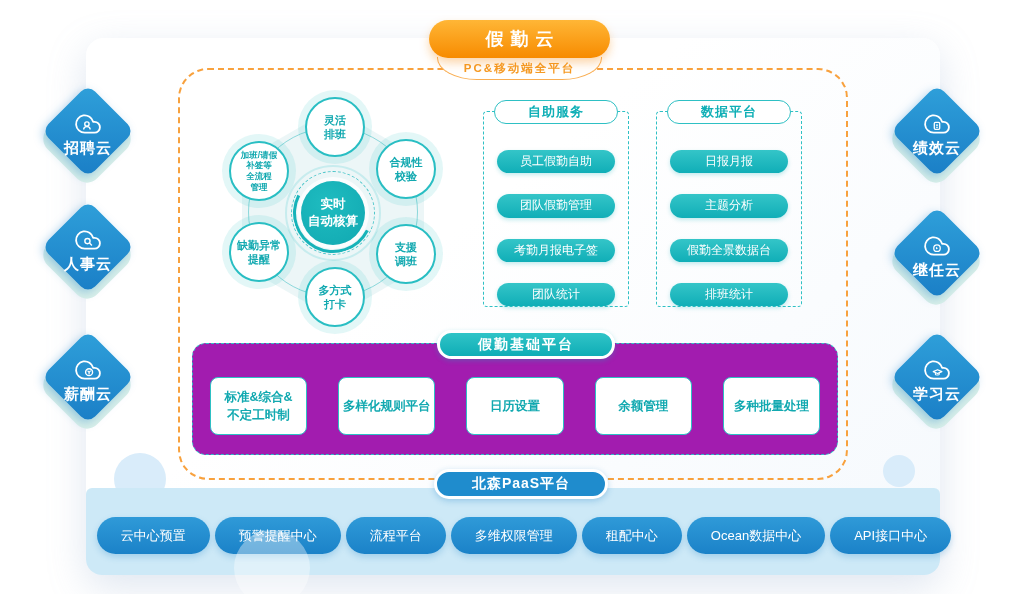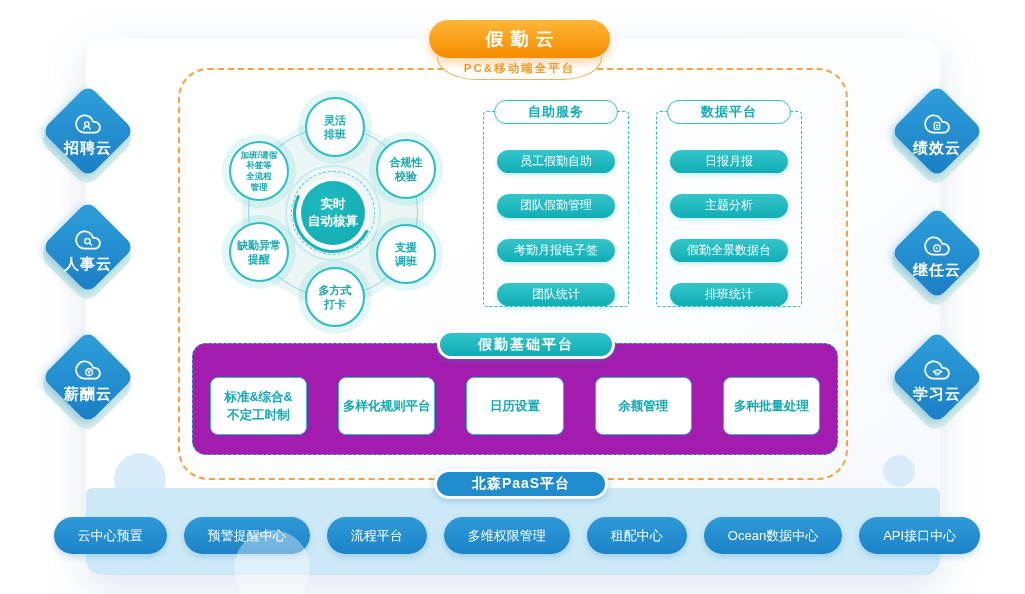--- a/index.html
+++ b/index.html
@@ -14,22 +14,22 @@
 
   
   .deco { position:absolute; border-radius:50%; background:#d9ecfa; }
   .deco-a { left:114px; top:453px; width:52px; height:52px; z-index:2; }
   .deco-b { left:234px; top:530px; width:76px; height:76px; background:rgba(255,255,255,.38); z-index:4; }
   .deco-c { left:883px; top:455px; width:32px; height:32px; z-index:2; }
 
   
   .paas-band { position:absolute; left:86px; top:488px; width:854px; height:87px;
                background:#cde9f7; border-radius:6px 6px 16px 16px; z-index:3; }
-  .paas-items { position:absolute; left:4px; top:29px; width:100%; display:flex;
-                justify-content:center; gap:17px; padding:0 18px; }
+  .paas-items { position:absolute; left:11px; top:29px; width:100%; display:flex;
+                justify-content:center; gap:5px; padding:0 18px; }
   .paas-pill { height:37px; display:flex; align-items:center; justify-content:center;
                padding:0 24px; border-radius:19px; color:#fff; font-size:13px;
                background:linear-gradient(180deg,#2f9ad8,#1b82c8);
                box-shadow:0 3px 6px rgba(30,130,200,.25); white-space:nowrap; }
   .paas-header { position:absolute; left:521px; top:469px; transform:translateX(-50%);
                  width:174px; height:30px; background:#1f8ccd; border:3px solid #fff;
                  border-radius:17px; color:#ffffff; font-weight:bold; font-size:14px;
                  display:flex; align-items:center; justify-content:center; z-index:6;
                  box-shadow:0 2px 6px rgba(30,130,200,.3); letter-spacing:1px; }
 

